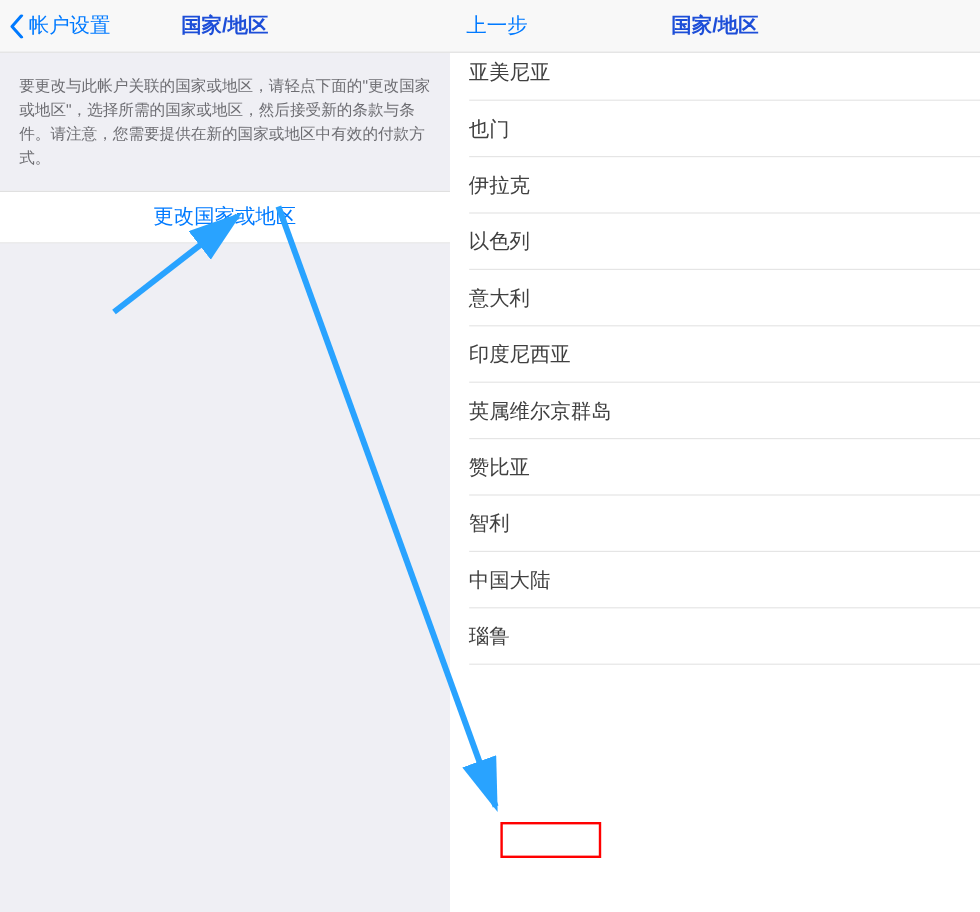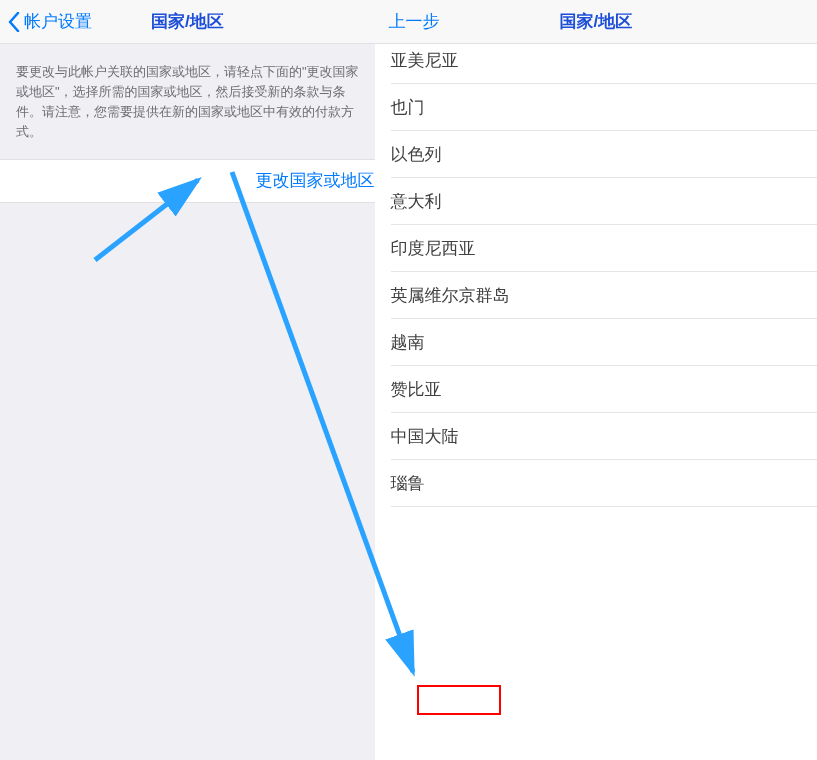--- a/index.html
+++ b/index.html
@@ -52,21 +52,21 @@
       line-height: 1.55;
       background: #efeff4;
     }
     .action-row {
       background: #fff;
       border-top: 1px solid #e0e0e0;
       border-bottom: 1px solid #e0e0e0;
       height: 44px;
       display: flex;
       align-items: center;
-      justify-content: flex-end;
+      justify-content: center;
       font-size: 17px;
       color: #007aff;
       cursor: pointer;
     }
     .left-fill {
       flex: 1;
       background: #efeff4;
       position: relative;
     }
     .country-list {
@@ -139,36 +139,39 @@
     </div>
 
     <div class="country-list">
       <div class="list-row first-row">
           <span class="text">亚美尼亚</span>
         </div>
       <div class="list-row">
           <span>也门</span>
         </div>
       <div class="list-row">
+          <span>伊拉克</span>
+        </div>
+      <div class="list-row">
           <span>以色列</span>
         </div>
       <div class="list-row">
           <span>意大利</span>
         </div>
       <div class="list-row">
           <span>印度尼西亚</span>
         </div>
       <div class="list-row">
           <span>英属维尔京群岛</span>
         </div>
       <div class="list-row">
-          <span>越南</span>
+          <span>赞比亚</span>
         </div>
       <div class="list-row">
-          <span>赞比亚</span>
+          <span>智利</span>
         </div>
       <div class="list-row">
           <span>中国大陆</span>
         </div>
       <div class="list-row">
           <span>瑙鲁</span>
         </div>
     </div>
   </div>
 

